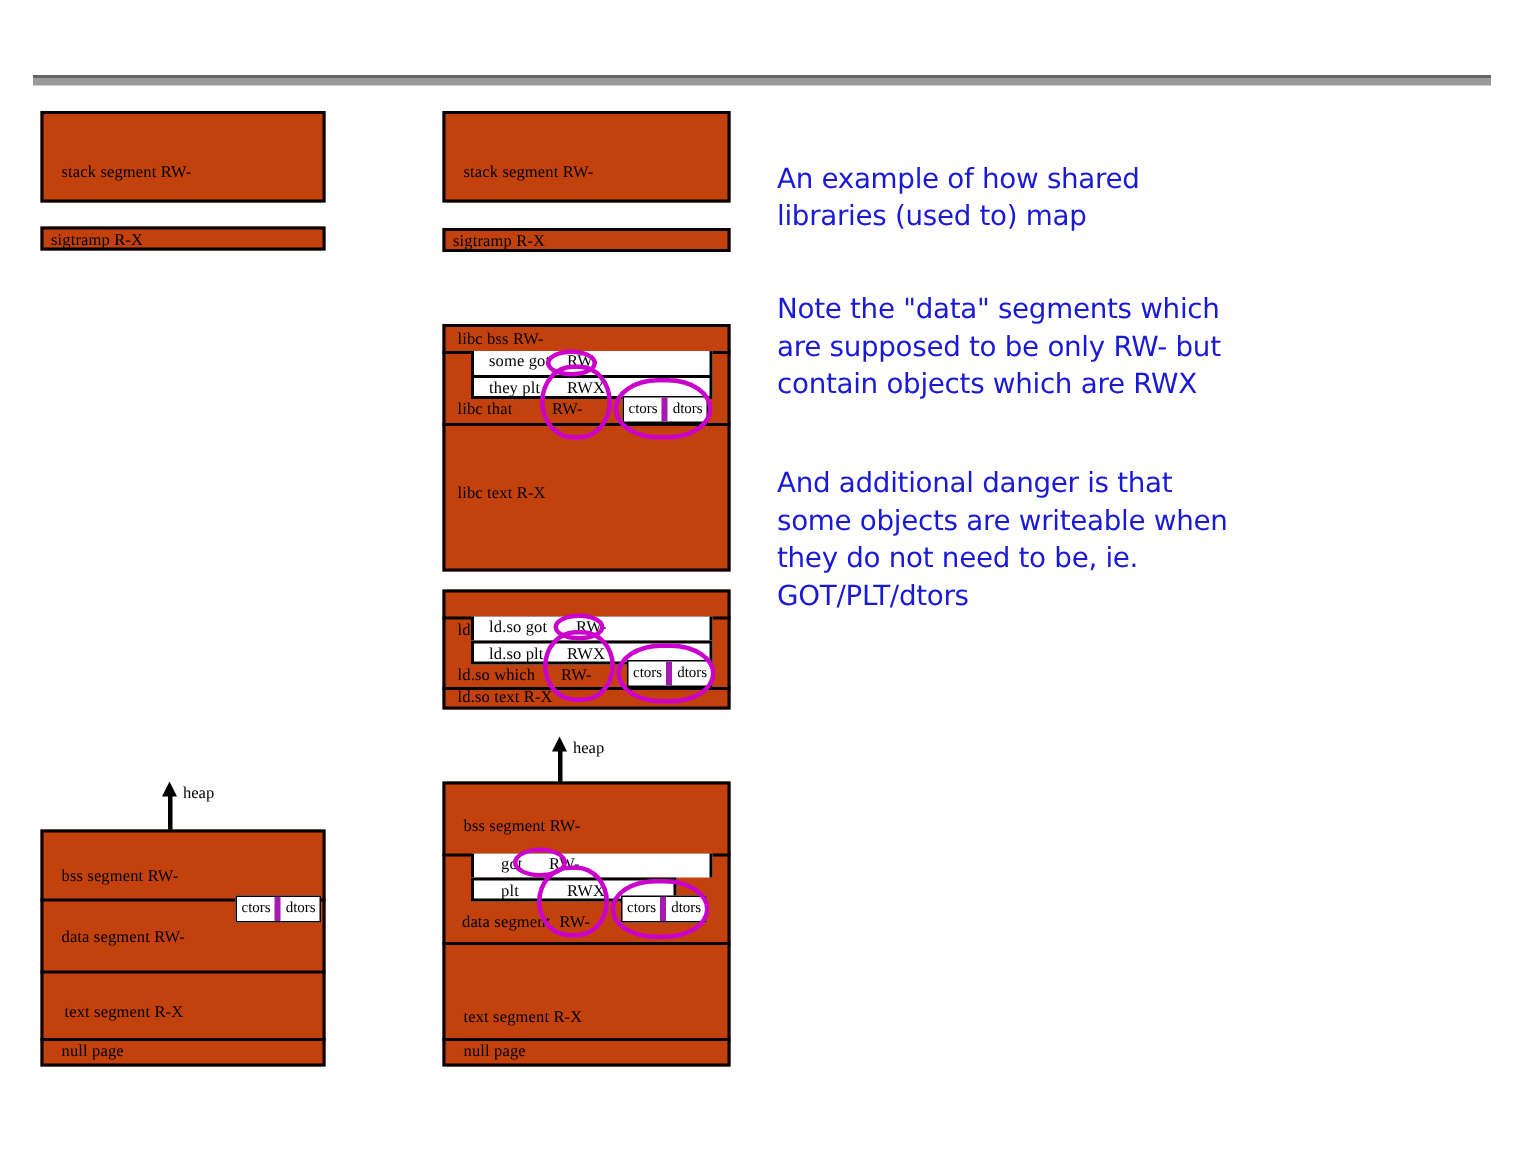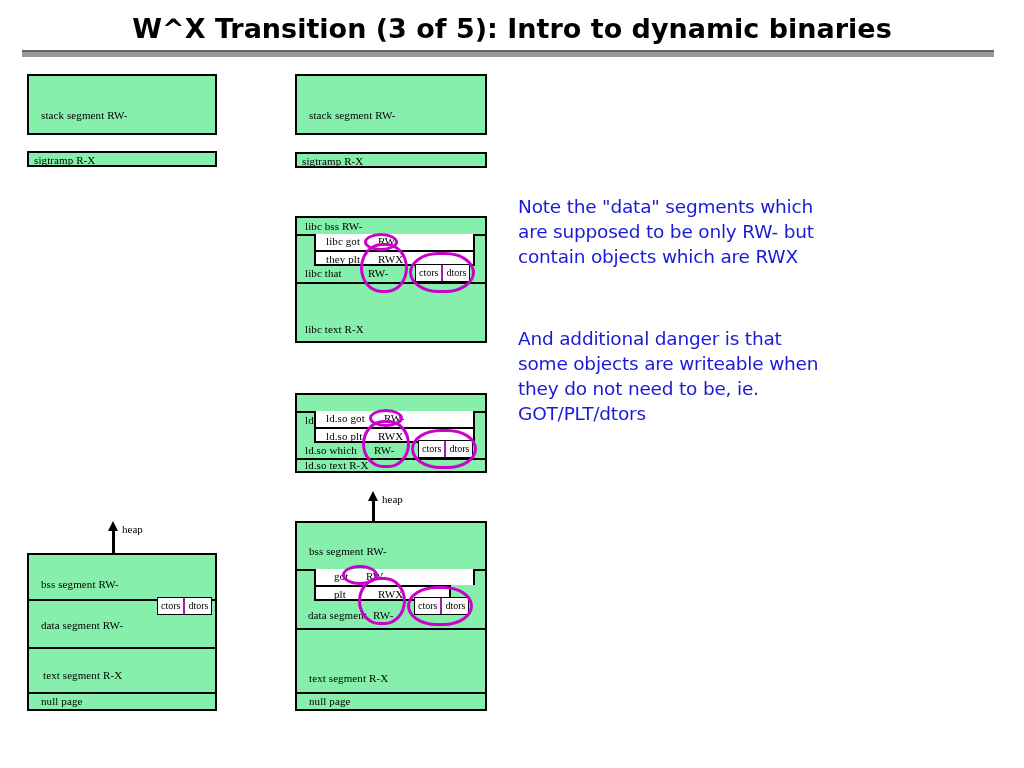--- a/index.html
+++ b/index.html
@@ -27,21 +27,21 @@
     position:absolute;left:22px;top:50px;width:972px;height:7px;
     background:#9a9a9a;
     border-top:2px solid #666666;
     box-sizing:border-box;
   }
 
   
   .mbox{
     position:absolute;
     border:2px solid #000;
-    background:#86efac;
+    background:#c2410c;
     box-sizing:border-box;
   }
   .mrow{
     position:absolute;
     border-top:2px solid #000;
     box-sizing:border-box;
   }
   
   .lbl{
     position:absolute;
@@ -72,21 +72,21 @@
     z-index:5;
   }
   .cd > span{
     font-family:"Liberation Serif", serif;
     font-size:10px;
     line-height:14px;
     padding:1px 3px 1px 3px;
     color:#000;
     white-space:nowrap;
   }
-  .cd > span + span{border-left:2px solid #a21caf;}
+  .cd > span + span{border-left:4px solid #a21caf;}
 
   
   .heap-wrap{position:absolute;}
   .heap-stem{
     position:absolute;left:4px;top:7px;width:3px;height:28px;background:#000;
   }
   .heap-head{
     position:absolute;left:0px;top:0px;width:0;height:0;
     border-left:5.5px solid transparent;
     border-right:5.5px solid transparent;
@@ -118,21 +118,20 @@
     color:#1a1ad6;
     white-space:pre-line;
     letter-spacing:-0.2px;
   }
 </style>
 </head>
 <body>
 
 <div class="slide">
 
-  <div id="title">W^X Transition (3 of 5): Intro to dynamic binaries</div>
   <div id="title-rule"></div>
 
   <div class="mbox" style="left:27px;top:74px;width:190px;height:61px;">
     <span class="lbl" style="left:12px;top:33px;">stack segment RW-</span>
   </div>
 
   <div class="mbox" style="left:27px;top:151px;width:190px;height:16px;">
     <span class="lbl" style="left:5px;top:1px;">sigtramp R-X</span>
   </div>
 
@@ -162,27 +161,27 @@
   </div>
 
   <div class="mbox" style="left:295px;top:74px;width:192px;height:61px;">
     <span class="lbl" style="left:12px;top:33px;">stack segment RW-</span>
   </div>
 
   <div class="mbox" style="left:295px;top:152px;width:192px;height:16px;">
     <span class="lbl" style="left:5px;top:1px;">sigtramp R-X</span>
   </div>
 
-  <div class="mbox" style="left:295px;top:216px;width:192px;height:127px;padding-left:24px;">
+  <div class="mbox" style="left:295px;top:216px;width:192px;height:165px;padding-left:24px;">
 
     <span class="lbl" style="left:8px;top:2px;">libc bss RW-</span>
     <div class="mrow" style="left:-2px;top:16px;width:192px;height:0;"></div>
 
     <div class="inner" style="left:17px;top:16px;width:161px;height:16px;border-top:none;">
-      <span class="lbl" style="left:10px;top:1px;">libc got</span>
+      <span class="lbl" style="left:10px;top:1px;">some got</span>
       <span class="lbl" style="left:62px;top:1px;">RW-</span>
     </div>
 
     <div class="inner last" style="left:17px;top:32px;width:161px;height:16px;">
       <span class="lbl" style="left:10px;top:1px;">they plt</span>
       <span class="lbl" style="left:62px;top:1px;">RWX</span>
     </div>
 
     <span class="lbl" style="left:8px;top:49px;">libc that</span>
     <span class="lbl" style="left:71px;top:49px;">RW-</span>
@@ -258,23 +257,25 @@
     <span class="lbl" style="left:12px;top:172px;">null page</span>
   </div>
   <div class="cd" style="left:414px;top:597px;">
     <span>ctors</span>
     <span>dtors</span>
   </div>
   <div class="circle" style="left:342px;top:565px;width:36px;height:20px;"></div>
   <div class="circle rounded" style="left:358px;top:577px;width:48px;height:48px;"></div>
   <div class="circle rounded" style="left:407px;top:586px;width:66px;height:40px;"></div>
 
+  <div class="note" style="left:518px;top:107px;width:380px;">An example of how shared
+libraries (used to) map</div>
 
   <div class="note" style="left:518px;top:194px;width:390px;">Note the "data" segments which
 are supposed to be only RW- but
 contain objects which are RWX</div>
 
-  <div class="note" style="left:518px;top:326px;width:390px;">And additional danger is that
+  <div class="note" style="left:518px;top:310px;width:390px;">And additional danger is that
 some objects are writeable when
 they do not need to be, ie.
 GOT/PLT/dtors</div>
 
 </div>
 
 </body></html>

